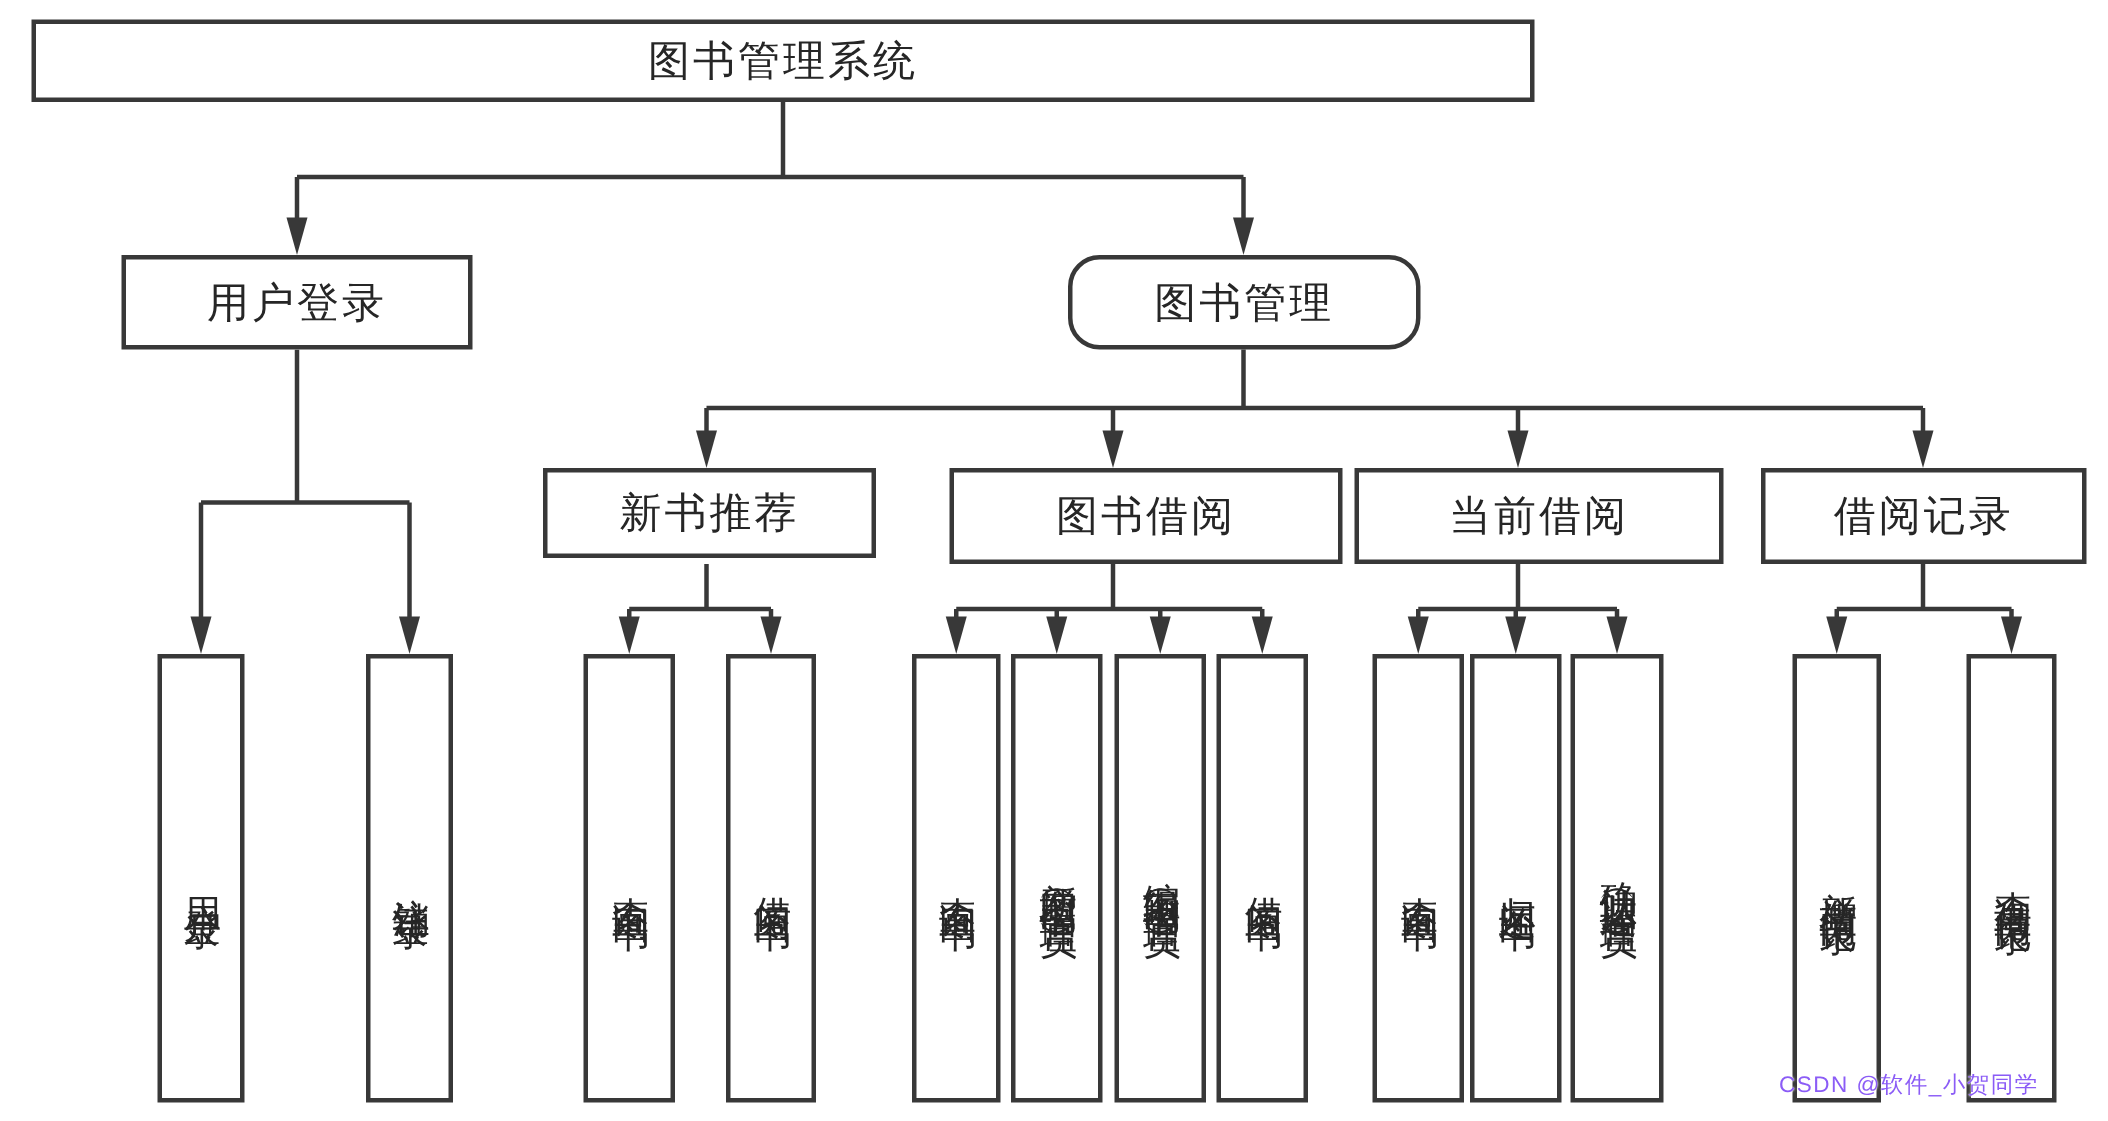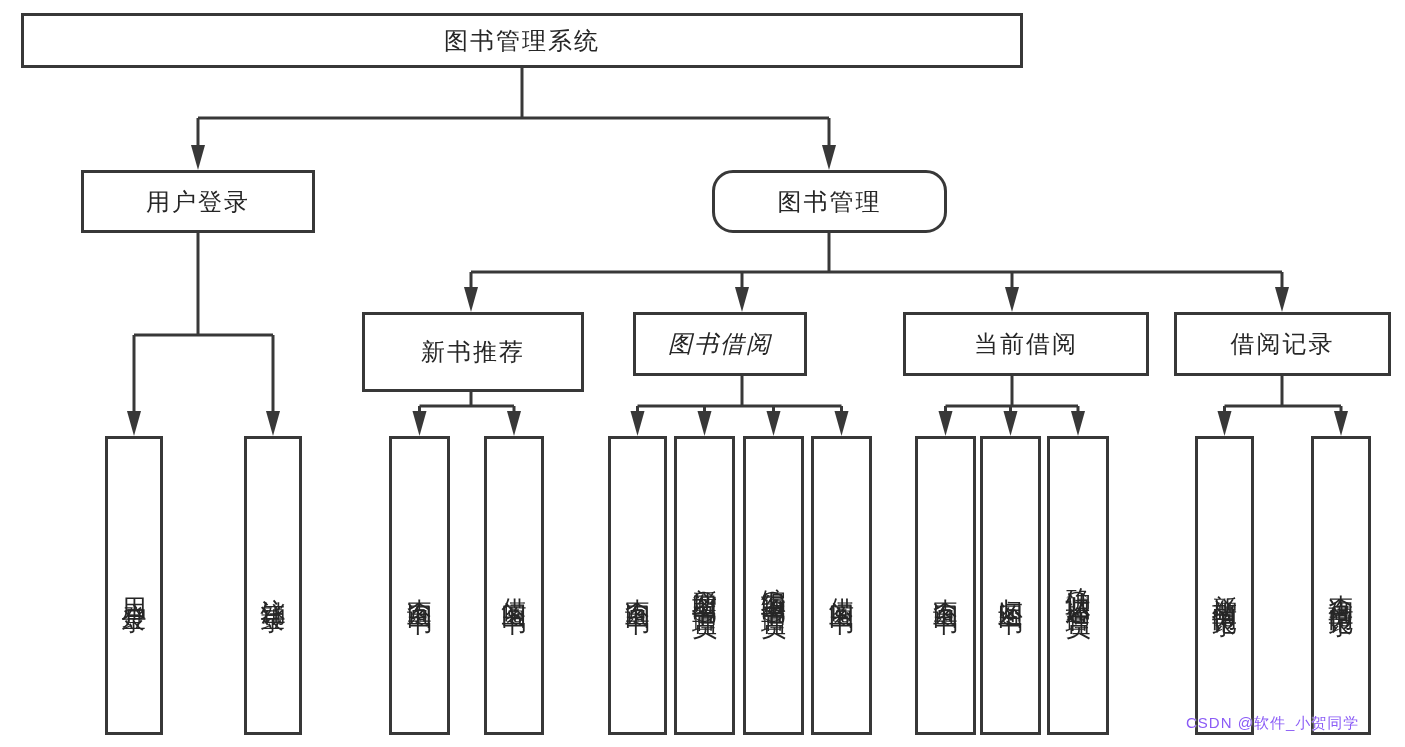--- a/index.html
+++ b/index.html
@@ -26,21 +26,21 @@
     background: #ffffff;
     border: 3px solid #383838;
     color: #262626;
     display: flex;
     align-items: center;
     justify-content: center;
     z-index: 2;
   }
 
   .node.h {
-    font-size: 24px;
+    font-size: 28px;
     letter-spacing: 2px;
     white-space: nowrap;
   }
 
   .node.v {
     font-size: 25px;
   }
 
   .node.v .vtext {
     writing-mode: vertical-rl;
@@ -130,22 +130,22 @@
       <polygon points="1217.5,411 1231.5,411 1224.5,436"></polygon>
       <polygon points="1334,411 1348,411 1341,436"></polygon>
     </g>
   </svg>
 
   <div class="node h" style="left:21px; top:13px; width:1002px; height:55px;">图书管理系统</div>
 
   <div class="node h" style="left:81px; top:170px; width:234px; height:63px;">用户登录</div>
   <div class="node h" style="left:712px; top:170px; width:235px; height:63px;border-radius:21px;">图书管理</div>
 
-  <div class="node h" style="left:362px; top:312px; width:222px; height:80px;">新书推荐</div>
-  <div class="node h" style="left:633px; top:312px; width:174px; height:64px;font-style:italic;">图书借阅</div>
+  <div class="node h" style="left:362px; top:312px; width:222px; height:60px;">新书推荐</div>
+  <div class="node h" style="left:633px; top:312px; width:262px; height:64px;">图书借阅</div>
   <div class="node h" style="left:903px; top:312px; width:246px; height:64px;">当前借阅</div>
   <div class="node h" style="left:1174px; top:312px; width:217px; height:64px;">借阅记录</div>
 
   <div class="node v" style="left:105px; top:436px; width:58px; height:299px;">
     <span class="vtext">用户登录</span>
   </div>
   <div class="node v" style="left:244px; top:436px; width:58px; height:299px;">
     <span class="vtext">注销登录</span>
   </div>
 

